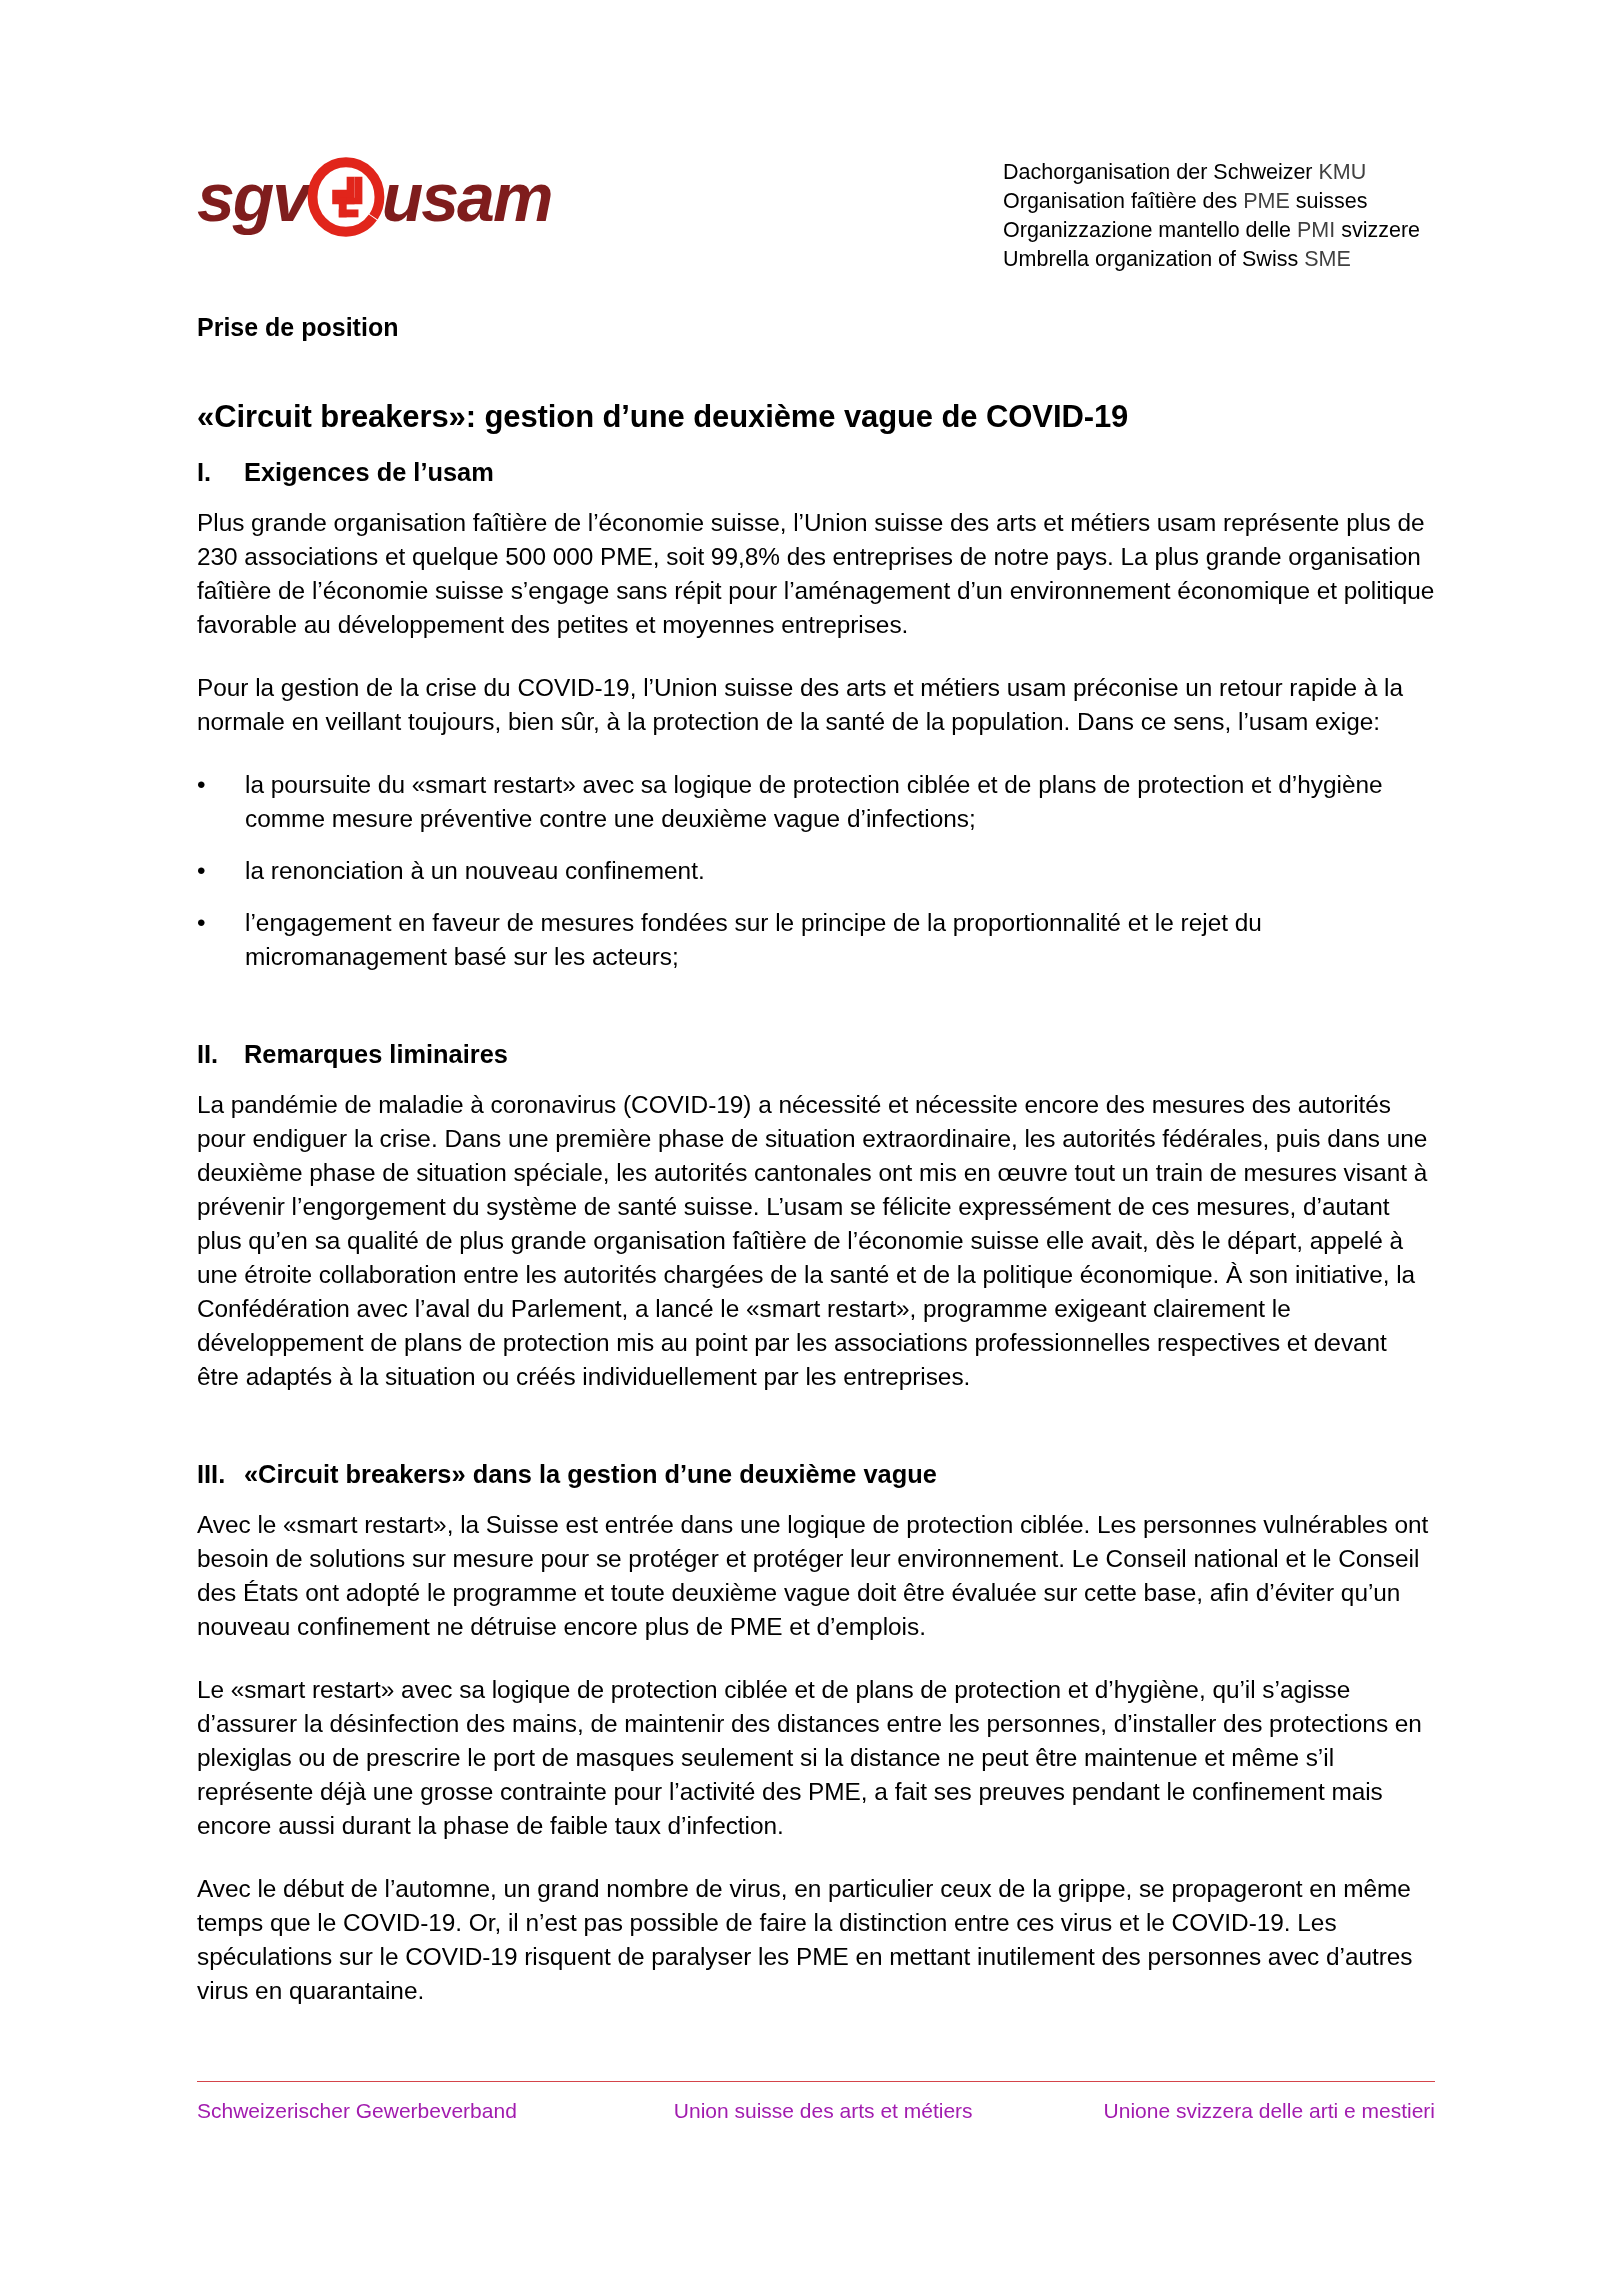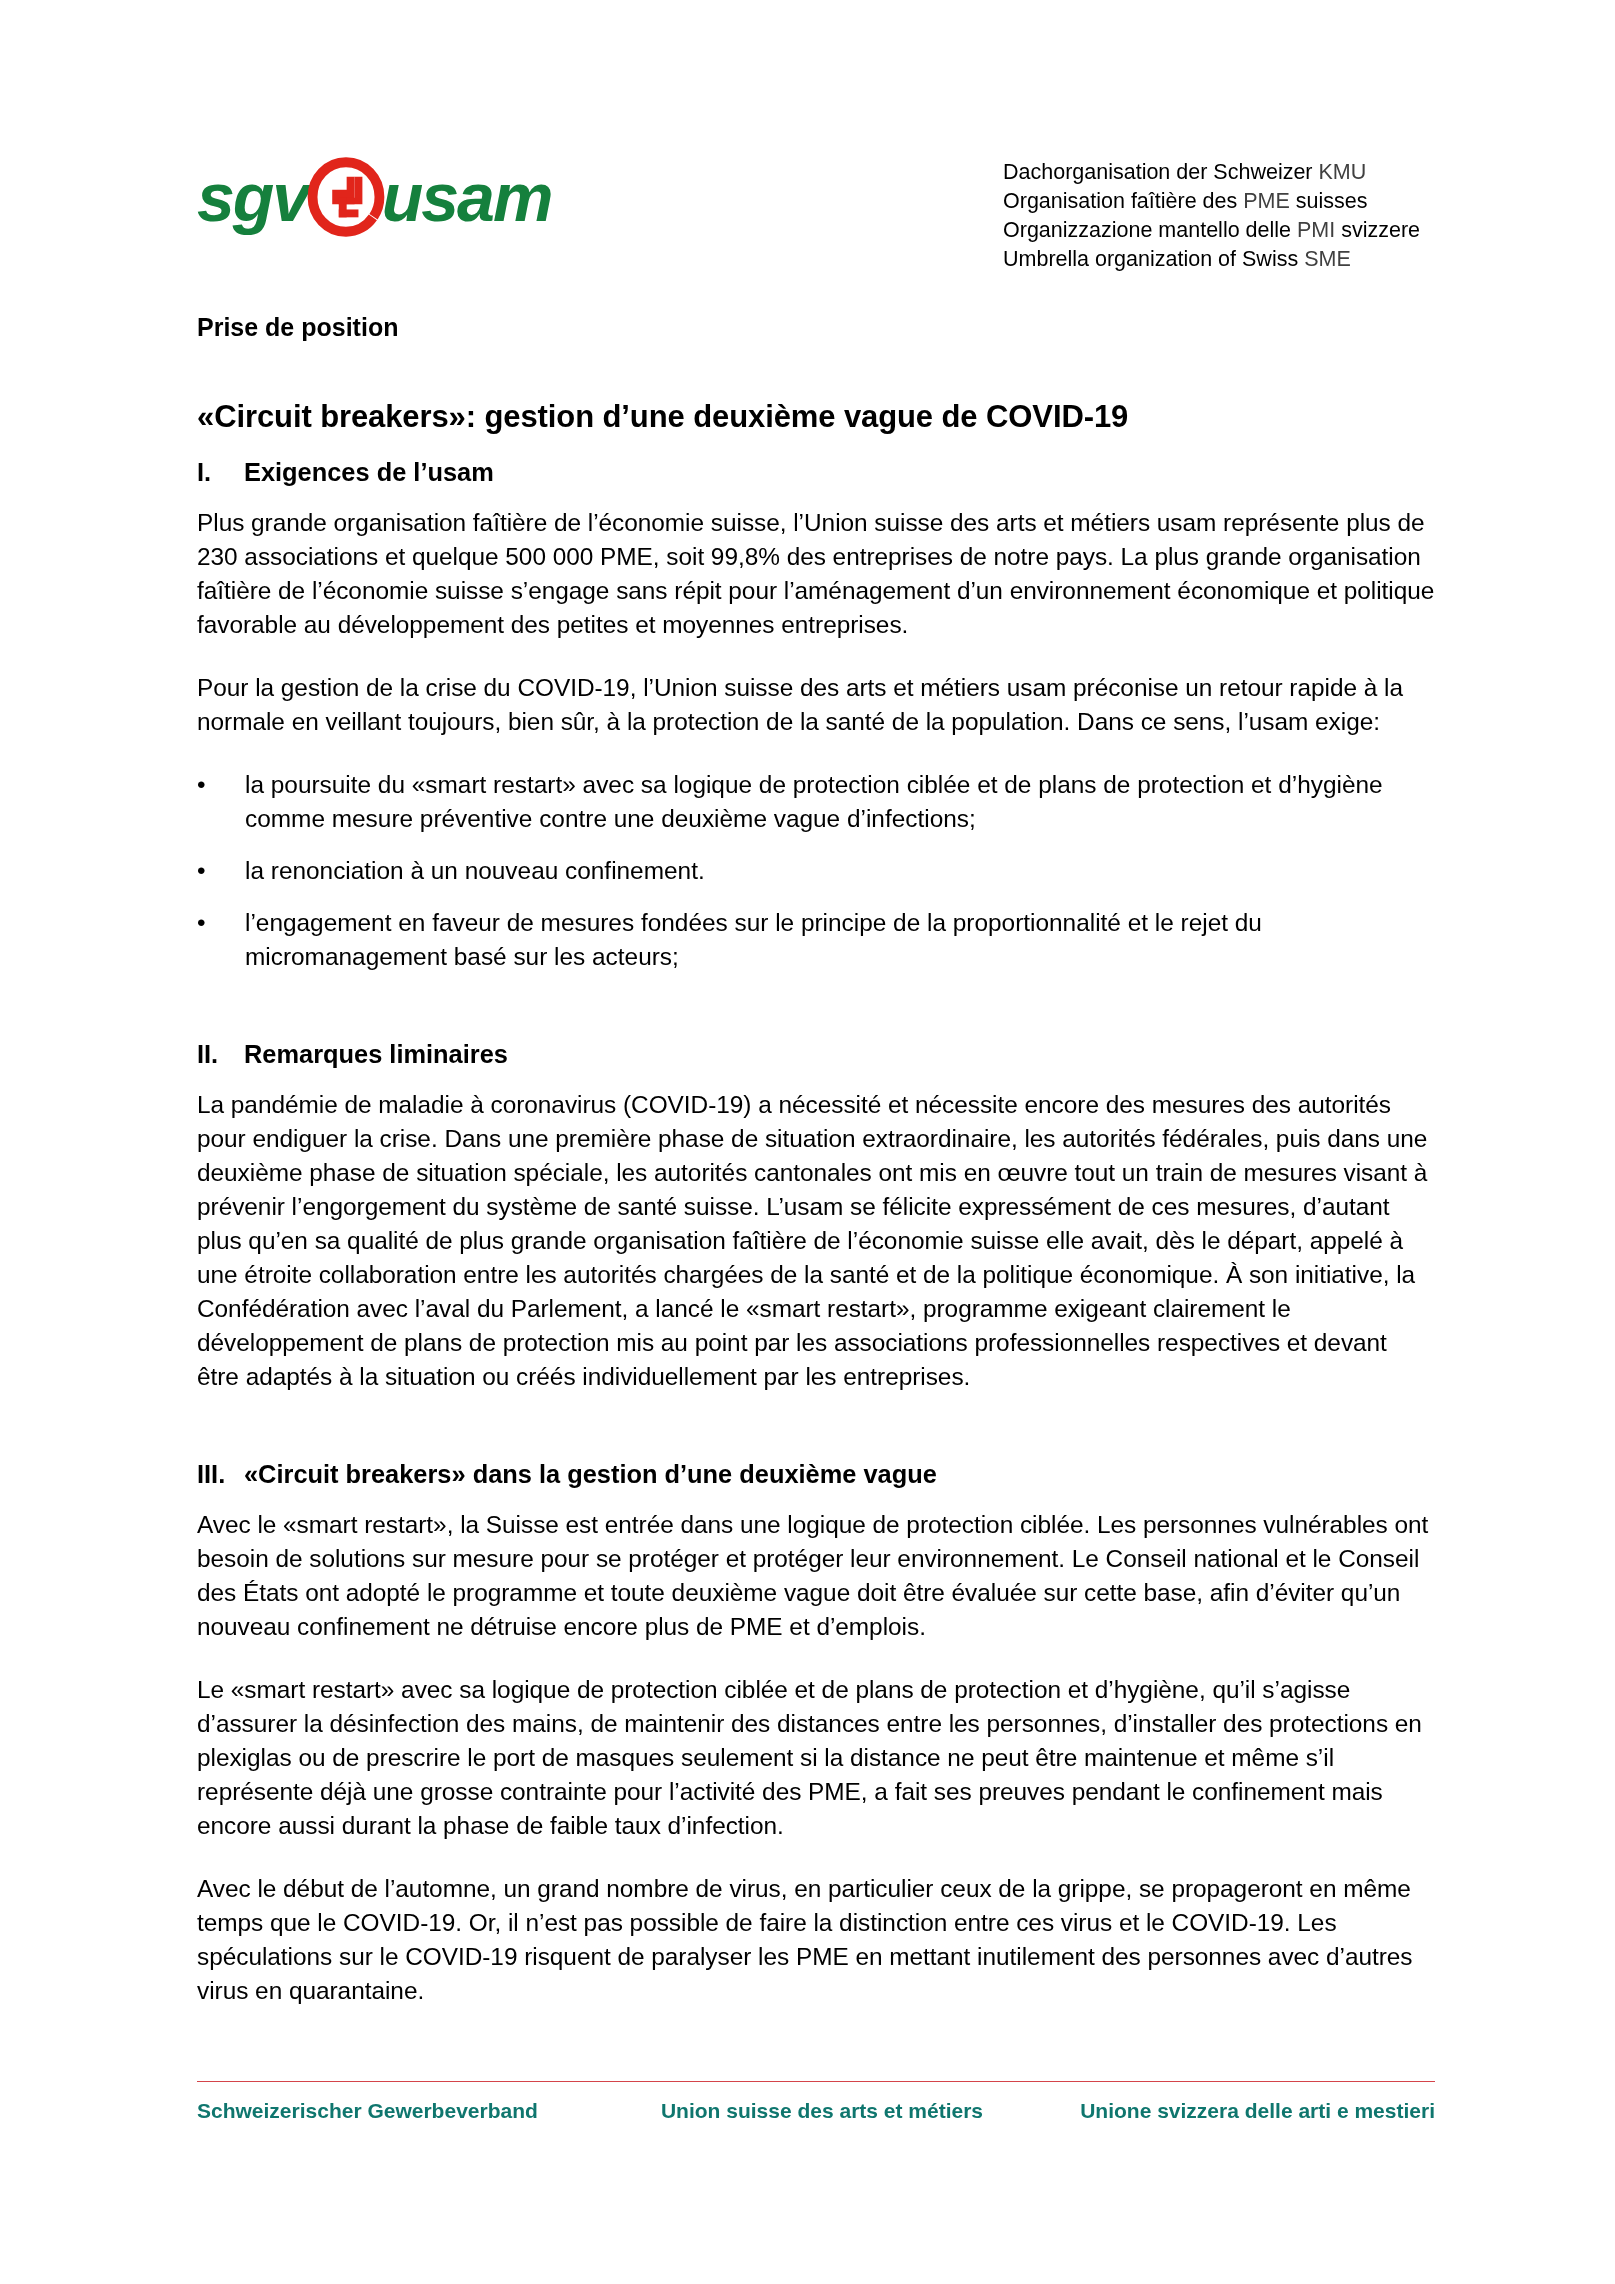--- a/index.html
+++ b/index.html
@@ -35,21 +35,21 @@
     display: flex;
     align-items: center;
     height: 78px;
   }
   .logo-sgv, .logo-usam {
     font-family: "Liberation Sans", sans-serif;
     font-style: italic;
     font-weight: bold;
     font-size: 68px;
     letter-spacing: -2px;
-    color: #15803d;
+    color: #7f1d1d;
     line-height: 1;
   }
   .logo-emblem {
     position: relative;
     width: 80px;
     height: 80px;
     margin: 0 -3.9px 0 -2.6px;
     flex: 0 0 auto;
   }
   .logo-emblem svg { display: block; }
@@ -153,25 +153,24 @@
   }
   .footer-rule {
     width: 100%;
     height: 1.3px;
     background: #d4444a;
     margin-bottom: 14.3px;
   }
   .footer-orgs {
     display: flex;
     justify-content: space-between;
-    color: #0f766e;
+    color: #a21caf;
     font-size: 21px;
     line-height: 1.3;
     margin-bottom: 17px;
-    font-weight: bold;
   }
   .footer-orgs .org-mid { margin-left: 26px; }
   .footer-address {
     text-align: center;
     font-size: 19.6px;
     line-height: 29px;
     color: #000000;
   }
 </style>
 </head>

